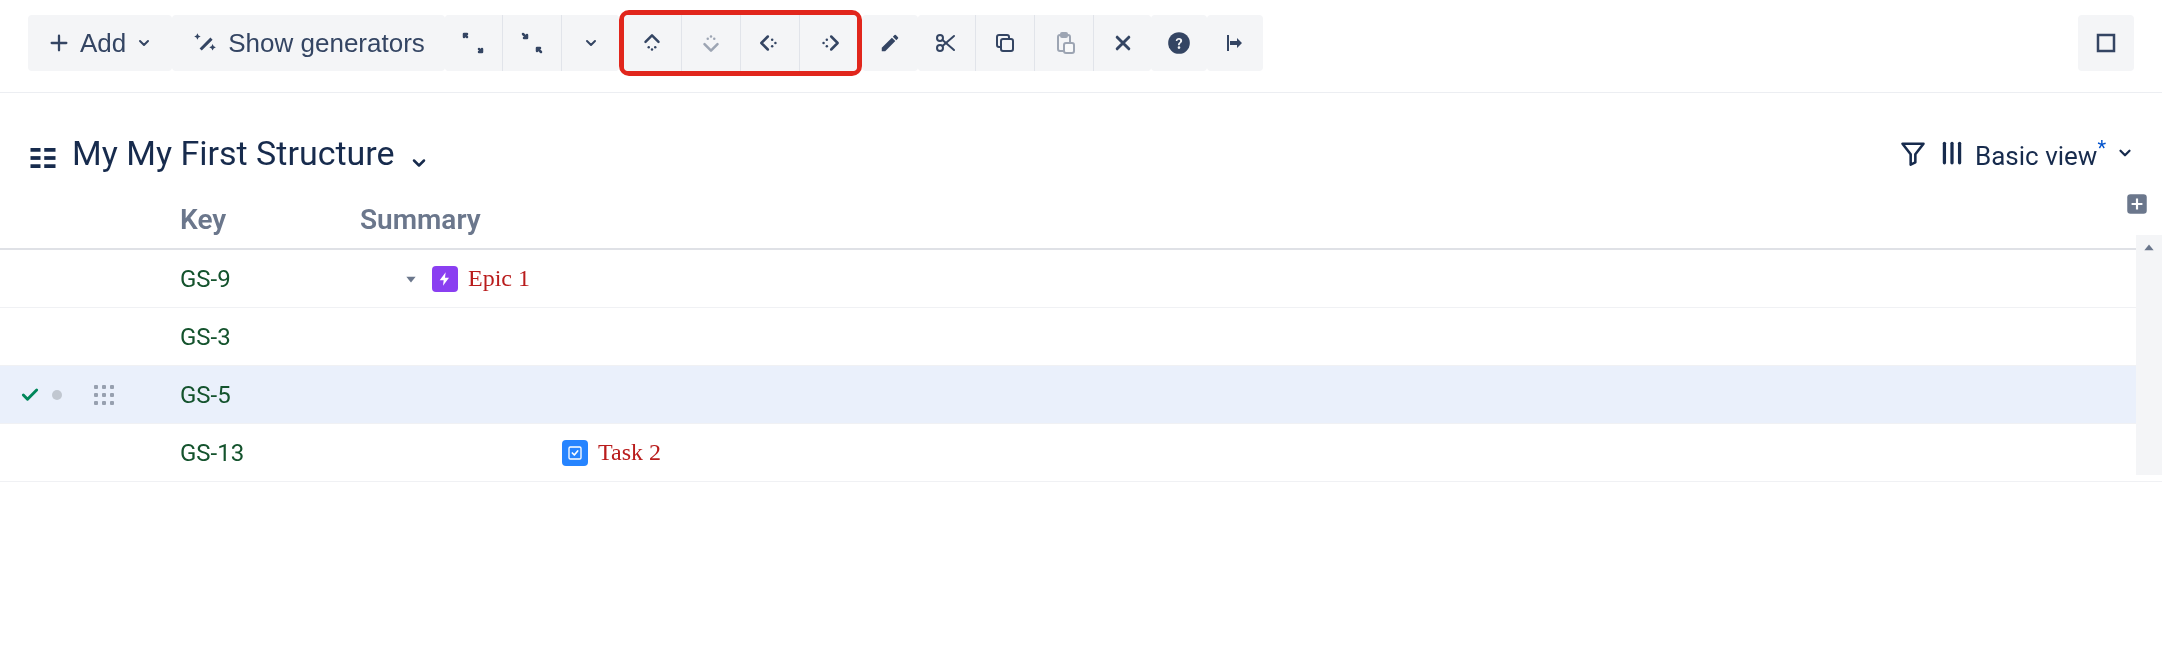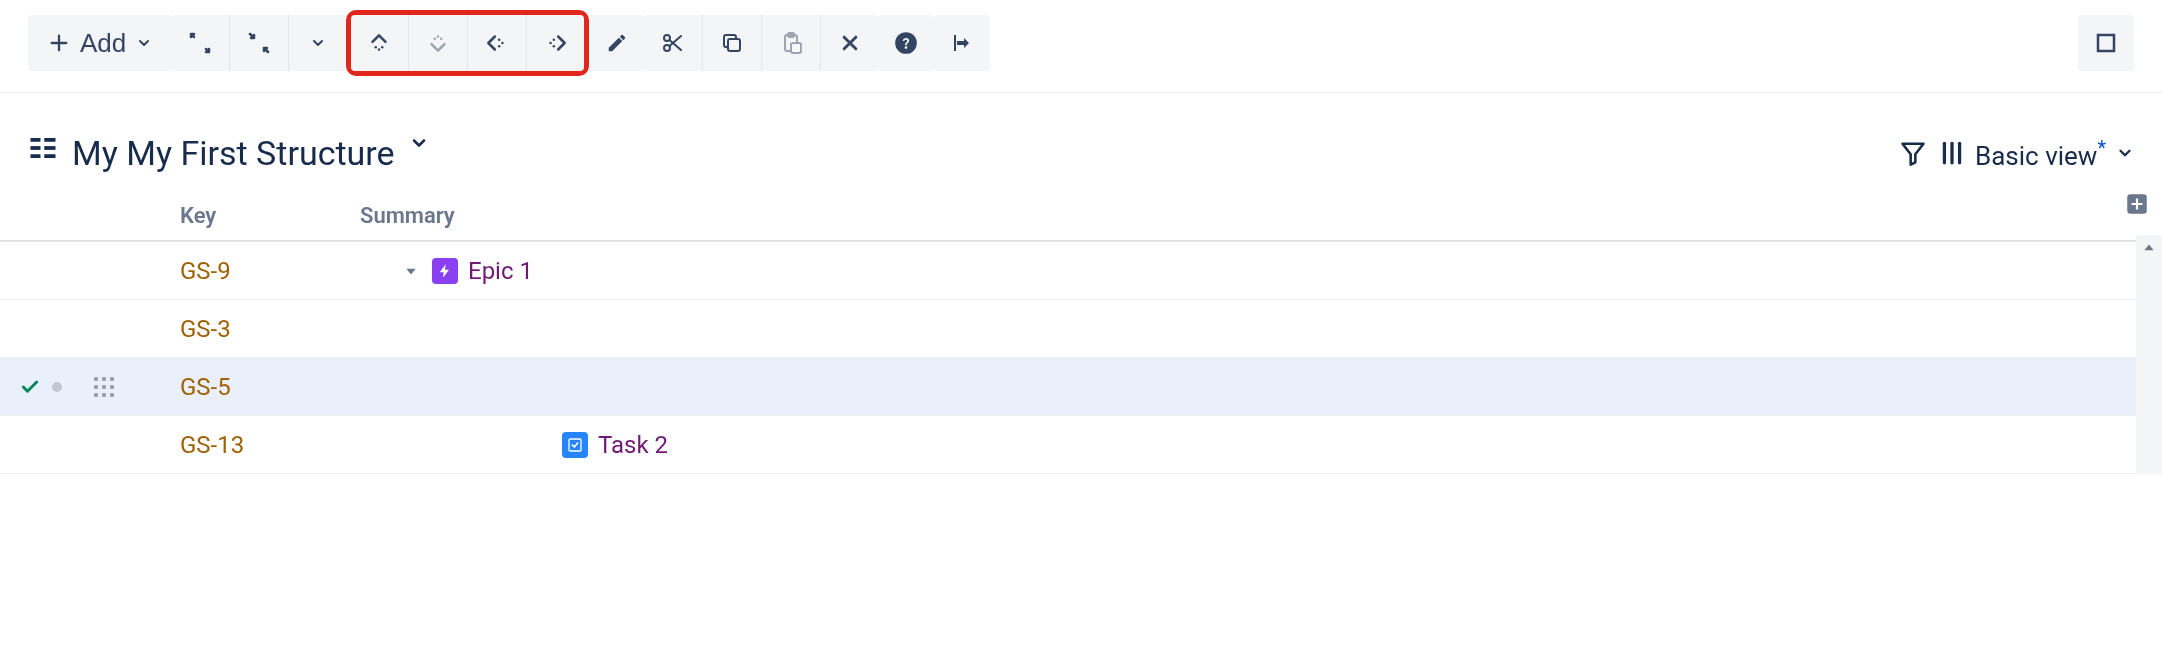--- a/index.html
+++ b/index.html
@@ -55,21 +55,21 @@
     .highlight-red .btn-group { border-radius: 6px; }
 
     
     .content-header {
       display: flex;
       align-items: center;
       padding: 40px 28px 18px 28px;
     }
     .structure-title {
       display: flex;
-      align-items: flex-start;
+      align-items: flex-end;
       gap: 14px;
       font-size: 34px;
       font-weight: 400;
       color: #172b4d;
       cursor: pointer;
     }
     .spacer { flex: 1; }
     .view-controls {
       display: flex;
       align-items: center;
@@ -88,21 +88,21 @@
     
     .grid {
       width: 100%;
       position: relative;
     }
     .col-headers {
       display: flex;
       align-items: center;
       padding: 12px 0 12px 0;
       border-bottom: 2px solid #dfe1e6;
-      font-size: 22px;
+      font-size: 28px;
       font-weight: 600;
       color: #6b778c;
     }
     .col-handle { width: 160px; }
     .col-key { width: 200px; padding-left: 20px; }
     .col-summary { flex: 1; }
     .add-col-btn {
       position: absolute;
       right: 8px;
       top: 0;
@@ -134,28 +134,29 @@
       display: grid;
       grid-template-columns: repeat(3, 4px);
       grid-template-rows: repeat(3, 4px);
       gap: 4px;
       margin-left: 20px;
     }
     .drag-dots span { width: 4px; height: 4px; background: #97a0af; border-radius: 1px; }
     .key-cell {
       width: 200px;
       padding-left: 20px;
-      color: #a16207;
+      color: #14532d;
     }
     .summary-cell {
       flex: 1;
       display: flex;
       align-items: center;
       gap: 10px;
-      color: #701a75;
+      color: #b91c1c;
+      font-family: Liberation Serif, serif;
     }
     .expand { color: #6b778c; font-size: 16px; width: 22px; display: inline-flex; justify-content: center; cursor: pointer; }
     .issuetype {
       width: 26px;
       height: 26px;
       border-radius: 4px;
       display: inline-flex;
       align-items: center;
       justify-content: center;
       font-size: 16px;
@@ -201,20 +202,28 @@
         </svg>
     </span>
     <span>Add</span>
     <span>
       <svg width="16" height="16" viewBox="0 0 24 24" fill="none" stroke="#344563" stroke-width="3" stroke-linecap="round" stroke-linejoin="round">
           <polyline points="6 9 12 15 18 9"></polyline>
         </svg>
     </span>
   </button>
 
+  <button class="btn btn-large">
+    <span>
+      <svg width="26" height="26" viewBox="0 0 24 24" fill="#344563">
+          <path d="M7 17l10-10 2 2L9 19l-2-2zM5 3l1 2 2 1-2 1-1 2-1-2-2-1 2-1 1-2zM19 13l1 2 2 1-2 1-1 2-1-2-2-1 2-1 1-2z"></path>
+        </svg>
+    </span>
+    <span>Show generators</span>
+  </button>
 
   <div class="btn-group">
     <button class="btn icon-btn">
       <svg width="24" height="24" viewBox="0 0 24 24" fill="none" stroke="#344563" stroke-width="2.5" stroke-linecap="round">
           <path d="M6 6l-3-3M3 3h3M3 3v3M18 18l3 3M21 21h-3M21 21v-3"></path>
         </svg>
     </button>
     <div class="sep"></div>
     <button class="btn icon-btn">
       <svg width="24" height="24" viewBox="0 0 24 24" fill="none" stroke="#344563" stroke-width="2.5" stroke-linecap="round">

